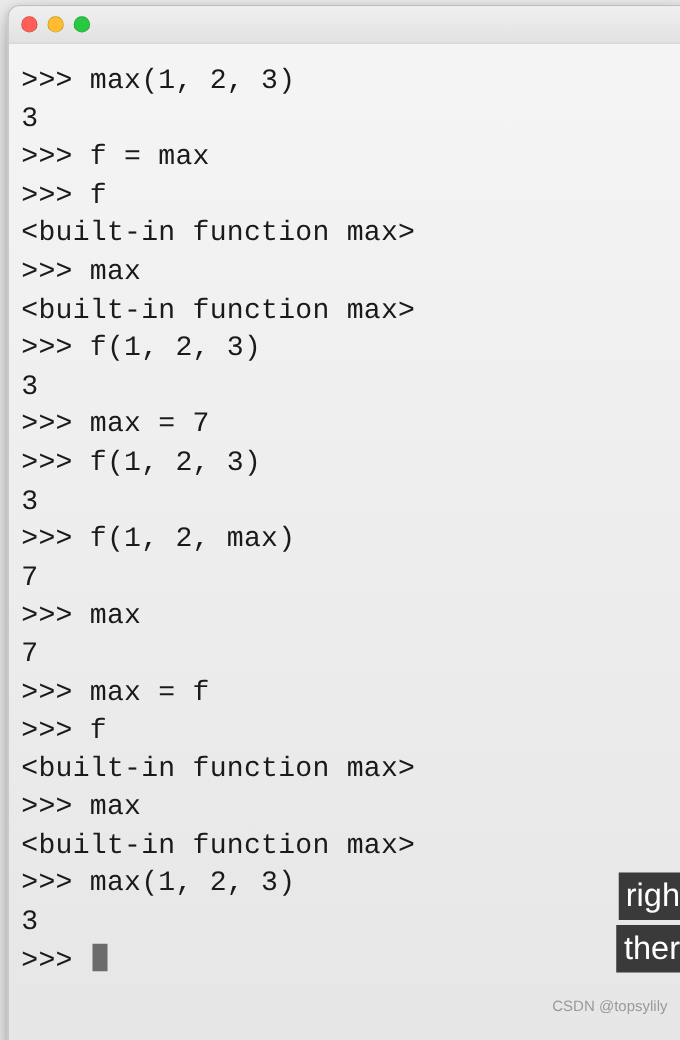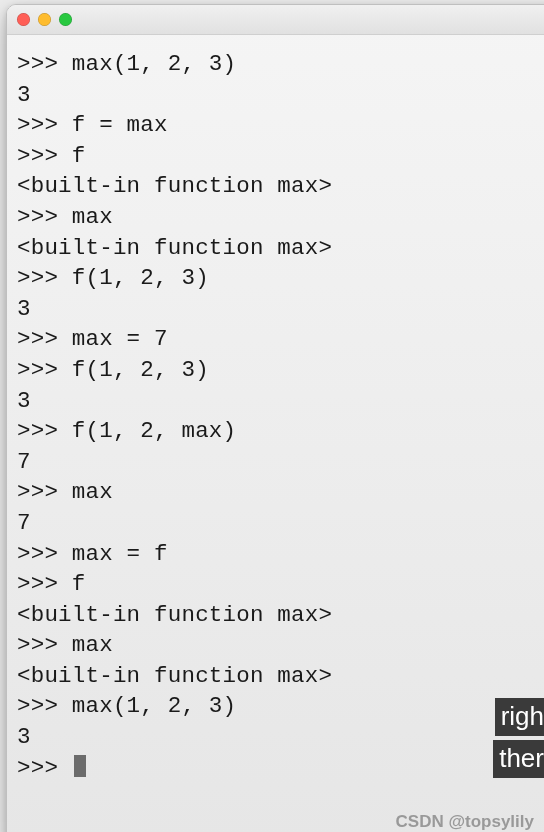--- a/index.html
+++ b/index.html
@@ -66,25 +66,24 @@
       background: #3a3a3a;
       color: #ffffff;
       font-family: -apple-system, BlinkMacSystemFont, "Segoe UI", sans-serif;
       font-size: 26px;
       padding: 4px 6px;
       line-height: 1.15;
     }
     .watermark {
       position: absolute;
       right: 10px;
-      bottom: 0;
+      bottom: 20px;
       font-family: -apple-system, BlinkMacSystemFont, "Segoe UI", sans-serif;
-      font-size: 17px;
+      font-size: 12px;
       color: rgba(90,90,90,0.55);
-      font-weight: bold;
     }
   </style>
 </head>
 <body>
 
 <div class="window">
   <div class="titlebar">
     <div class="dot red"></div>
     <div class="dot yellow"></div>
     <div class="dot green"></div>

